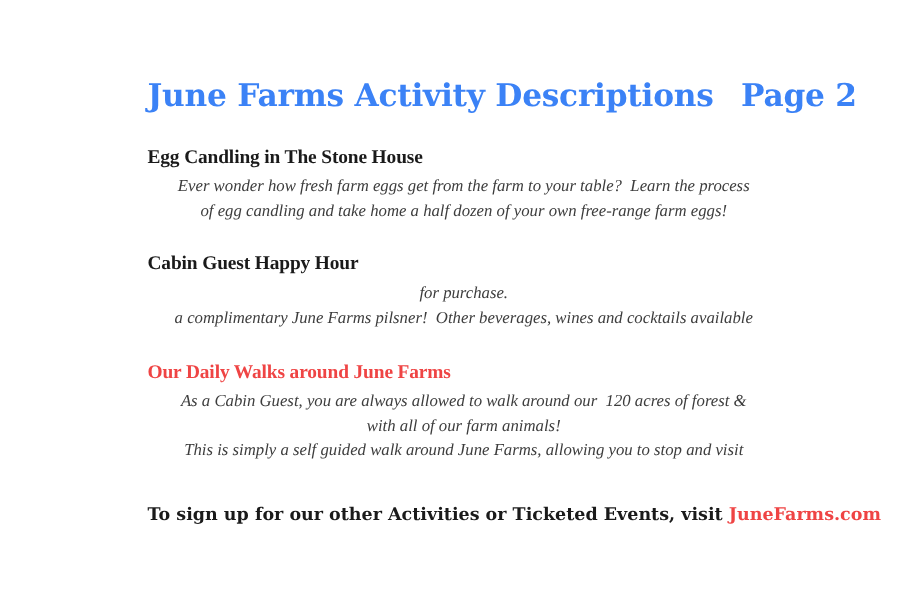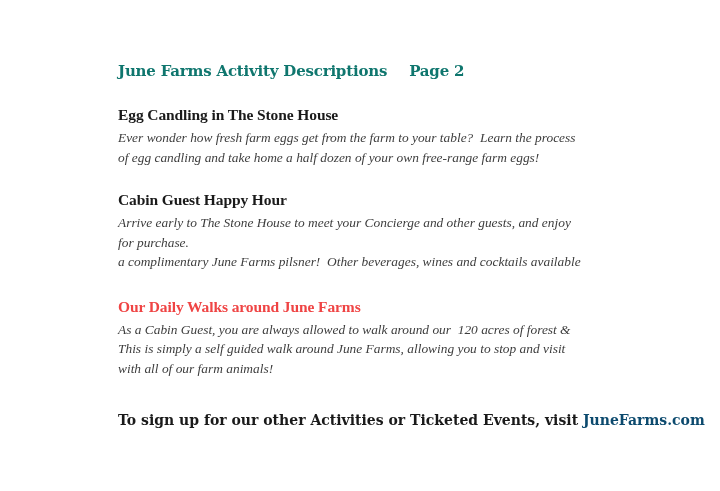--- a/index.html
+++ b/index.html
@@ -16,22 +16,22 @@
   .page {
     position: relative;
     width: 720px;
     height: 491px;
     box-sizing: border-box;
     padding: 62px 96px 0 118px;
   }
   .doc-title {
     font-family: "DejaVu Serif", serif;
     font-weight: bold;
-    font-size: 15px;
-    color: #0f766e;
+    font-size: 25px;
+    color: #3b82f6;
     letter-spacing: -0.2px;
     margin: 0 0 0 0;
     white-space: pre;
   }
   .doc-title .page-no {
     margin-left: 22px;
   }
   .section {
     margin-top: 22px;
   }
@@ -50,31 +50,32 @@
     font-family: "Liberation Serif", serif;
     font-size: 13.4px;
     line-height: 19.5px;
     color: #3d3d3d;
     margin: 0;
     font-style: italic;
   }
   .section-body .line {
     display: block;
     white-space: pre;
+    text-align: center;
   }
   .footer {
     margin-top: 34px;
     font-family: "DejaVu Serif", serif;
     font-weight: bold;
     font-size: 14px;
     color: #1a1a1a;
     white-space: pre;
   }
   .footer .link {
-    color: #0c4a6e;
+    color: #ef4444;
   }
   #sec-1 { margin-top: 26px; }
   #sec-2 { margin-top: 24px; }
   #sec-3 { margin-top: 26px; }
 </style>
 </head>
 <body>
 
 <div class="page">
 
@@ -84,30 +85,29 @@
     <h2 class="section-heading">Egg Candling in The Stone House</h2>
     <p class="section-body">
       <span class="line">Ever wonder how fresh farm eggs get from the farm to your table?  Learn the process</span>
       <span class="line">of egg candling and take home a half dozen of your own free-range farm eggs!</span>
     </p>
   </div>
 
   <div class="section" id="sec-2">
     <h2 class="section-heading">Cabin Guest Happy Hour</h2>
     <p class="section-body">
-      <span class="line">Arrive early to The Stone House to meet your Concierge and other guests, and enjoy</span>
       <span class="line">for purchase.</span>
       <span class="line">a complimentary June Farms pilsner!  Other beverages, wines and cocktails available</span>
     </p>
   </div>
 
   <div class="section" id="sec-3">
     <h2 class="section-heading accent">Our Daily Walks around June Farms</h2>
     <p class="section-body">
       <span class="line">As a Cabin Guest, you are always allowed to walk around our  120 acres of forest &amp;</span>
+      <span class="line">with all of our farm animals!</span>
       <span class="line">This is simply a self guided walk around June Farms, allowing you to stop and visit</span>
-      <span class="line">with all of our farm animals!</span>
     </p>
   </div>
 
   <div class="footer"><span>To sign up for our other Activities or Ticketed Events, visit </span><span class="link">JuneFarms.com</span></div>
 
 </div>
 
 </body></html>

